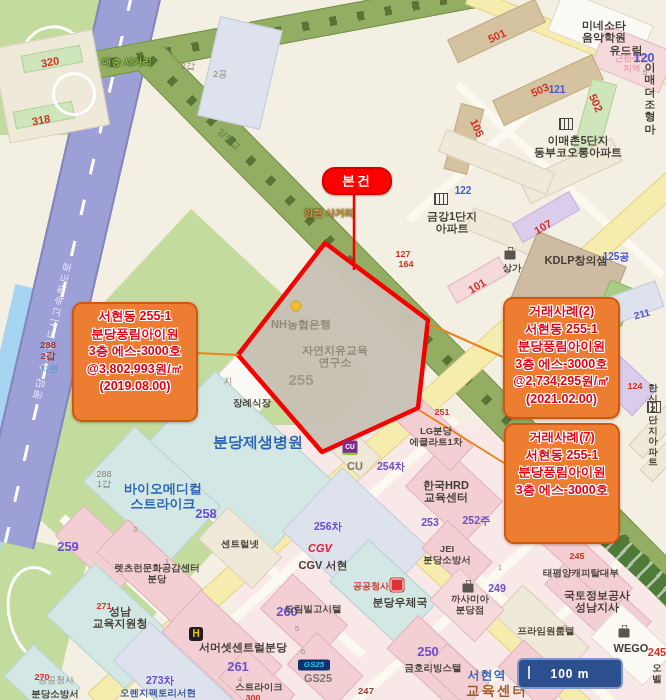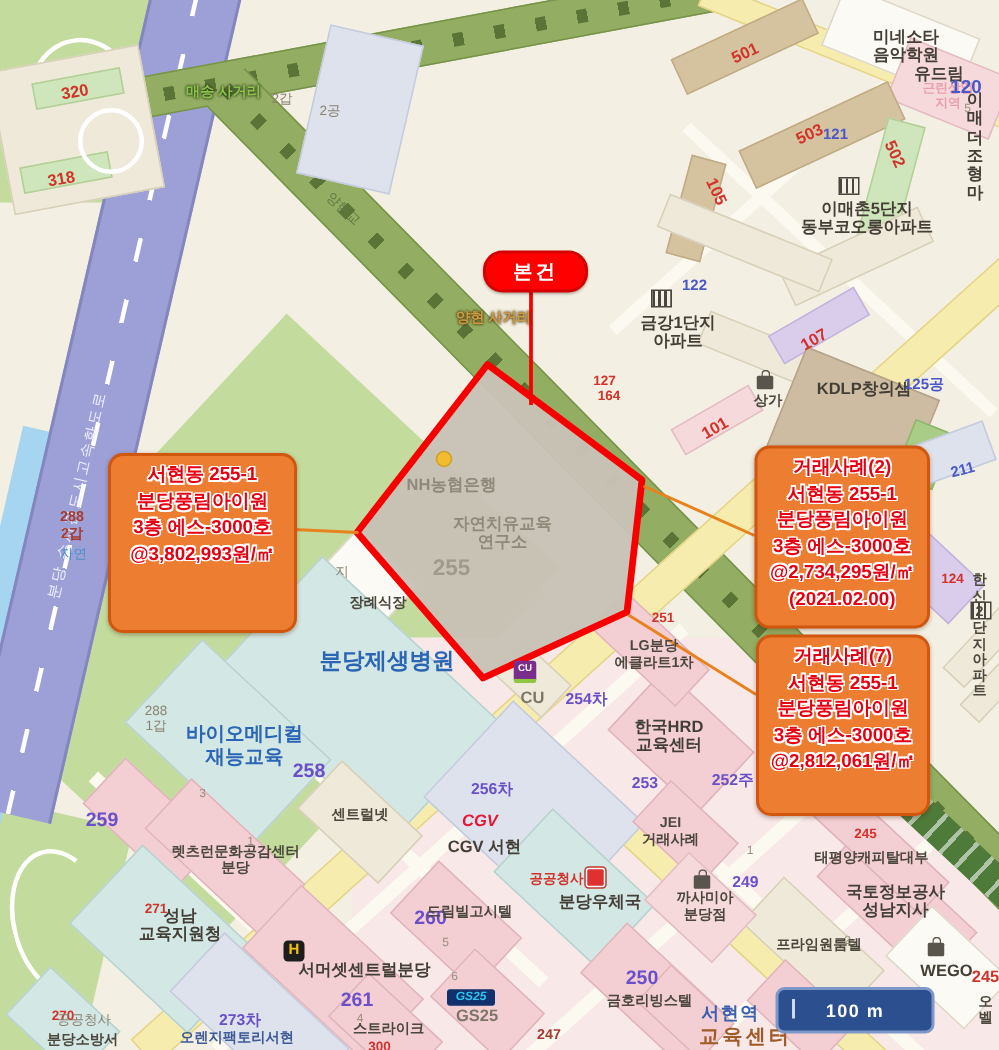--- a/index.html
+++ b/index.html
@@ -172,21 +172,21 @@
     <line x1="196" y1="353" x2="239" y2="355" stroke="#e8821e" stroke-width="2"></line>
     <line x1="503" y1="357" x2="429" y2="324" stroke="#e8821e" stroke-width="2"></line>
     <line x1="504" y1="463" x2="419" y2="410" stroke="#e8821e" stroke-width="2"></line>
   </svg>
 
   <div id="labels">
       <span class="lbl k-red" style="left: 50px; top: 62px; transform: translate(-50%, -50%) rotate(-10deg);">320</span>
       <span class="lbl k-red" style="left: 41px; top: 120px; transform: translate(-50%, -50%) rotate(-10deg);">318</span>
       <span class="lbl k-gray" style="left: 188px; top: 66px; transform: translate(-50%, -50%) rotate(0deg);">2갑</span>
       <span class="lbl k-gray" style="left: 220px; top: 74px; transform: translate(-50%, -50%) rotate(0deg);">2공</span>
-      <span class="lbl k-xg" style="left: 127px; top: 62px; transform: translate(-50%, -50%) rotate(0deg); margin-left: 22px;">매송 사거리</span>
+      <span class="lbl k-xg" style="left: 127px; top: 62px; transform: translate(-50%, -50%) rotate(0deg);">매송 사거리</span>
       <span class="lbl k-road" style="left: 229px; top: 139px; transform: translate(-50%, -50%) rotate(43deg);">양현교</span>
       <span class="lbl k-xo" style="left: 329px; top: 213px; transform: translate(-50%, -50%) rotate(0deg);">양현 사거리</span>
       <span class="lbl k-expwy" style="left: 52px; top: 330px; transform: translate(-50%, -50%) rotate(-77deg);">분당 수서간도시고속화도로</span>
       <span class="lbl k-dred" style="left: 48px; top: 351px; transform: translate(-50%, -50%) rotate(0deg);">288
 2갑</span>
       <span class="lbl k-stream" style="left: 49px; top: 369px; transform: translate(-50%, -50%) rotate(0deg);">자연</span>
       <span class="lbl k-gray" style="left: 228px; top: 381px; transform: translate(-50%, -50%) rotate(0deg);">지</span>
       <span class="lbl k-gray" style="left: 104px; top: 479px; transform: translate(-50%, -50%) rotate(0deg);">288
 1갑</span>
       <span class="lbl k-dark2" style="left: 604px; top: 31px; transform: translate(-50%, -50%) rotate(0deg);">미네소타
@@ -223,21 +223,21 @@
       <span class="lbl k-dark" style="left: 653px; top: 425px; transform: translate(-50%, -50%) rotate(0deg);">한신2단지
 아파트</span>
       <span class="lbl icbank" style="left: 296px; top: 306px; transform: translate(-50%, -50%) rotate(0deg);"></span>
       <span class="lbl k-gplace" style="left: 301px; top: 324px; transform: translate(-50%, -50%) rotate(0deg);">NH농협은행</span>
       <span class="lbl k-gplace" style="left: 335px; top: 356px; transform: translate(-50%, -50%) rotate(0deg);">자연치유교육
 연구소</span>
       <span class="lbl k-gnum" style="left: 301px; top: 380px; transform: translate(-50%, -50%) rotate(0deg);">255</span>
       <span class="lbl k-dark" style="left: 252px; top: 403px; transform: translate(-50%, -50%) rotate(0deg);">장례식장</span>
       <span class="lbl k-bplace" style="left: 258px; top: 442px; transform: translate(-50%, -50%) rotate(0deg);">분당제생병원</span>
       <span class="lbl k-bplace2" style="left: 163px; top: 497px; transform: translate(-50%, -50%) rotate(0deg);">바이오메디컬
-재능교육</span>
+스트라이크</span>
       <span class="lbl k-purple2" style="left: 206px; top: 514px; transform: translate(-50%, -50%) rotate(0deg);">258</span>
       <span class="lbl k-purple2" style="left: 68px; top: 547px; transform: translate(-50%, -50%) rotate(0deg);">259</span>
       <span class="lbl k-dark" style="left: 157px; top: 574px; transform: translate(-50%, -50%) rotate(0deg);">렛츠런문화공감센터
 분당</span>
       <span class="lbl k-redsm" style="left: 104px; top: 606px; transform: translate(-50%, -50%) rotate(0deg);">271</span>
       <span class="lbl k-dark2" style="left: 120px; top: 617px; transform: translate(-50%, -50%) rotate(0deg);">성남
 교육지원청</span>
       <span class="lbl k-redsm" style="left: 42px; top: 677px; transform: translate(-50%, -50%) rotate(0deg);">270</span>
       <span class="lbl k-gray" style="left: 56px; top: 680px; transform: translate(-50%, -50%) rotate(0deg);">공공청사</span>
       <span class="lbl k-dark" style="left: 55px; top: 694px; transform: translate(-50%, -50%) rotate(0deg);">분당소방서</span>
@@ -247,23 +247,23 @@
       <span class="lbl k-dark2" style="left: 323px; top: 565px; transform: translate(-50%, -50%) rotate(0deg);">CGV 서현</span>
       <span class="lbl iccu" style="left: 350px; top: 448px; transform: translate(-50%, -50%) rotate(0deg);">CU</span>
       <span class="lbl k-gray2" style="left: 355px; top: 466px; transform: translate(-50%, -50%) rotate(0deg);">CU</span>
       <span class="lbl k-purple" style="left: 391px; top: 467px; transform: translate(-50%, -50%) rotate(0deg);">254차</span>
       <span class="lbl k-dark" style="left: 436px; top: 437px; transform: translate(-50%, -50%) rotate(0deg);">LG분당
 에클라트1차</span>
       <span class="lbl k-redsm" style="left: 442px; top: 412px; transform: translate(-50%, -50%) rotate(0deg);">251</span>
       <span class="lbl k-dark2" style="left: 446px; top: 491px; transform: translate(-50%, -50%) rotate(0deg);">한국HRD
 교육센터</span>
       <span class="lbl k-purple" style="left: 430px; top: 523px; transform: translate(-50%, -50%) rotate(0deg);">253</span>
-      <span class="lbl k-purple" style="left: 473px; top: 521px; transform: translate(-50%, -50%) rotate(0deg); padding-left: 31px;">252주</span>
+      <span class="lbl k-purple" style="left: 461px; top: 521px; transform: translate(-50%, -50%) rotate(0deg); padding-left: 31px;">252주</span>
       <span class="lbl k-dark" style="left: 447px; top: 555px; transform: translate(-50%, -50%) rotate(0deg);">JEI
-거래사례</span>
+분당소방서</span>
       <span class="lbl k-redsm" style="left: 371px; top: 586px; transform: translate(-50%, -50%) rotate(0deg);">공공청사</span>
       <span class="lbl icpost" style="left: 397px; top: 585px; transform: translate(-50%, -50%) rotate(0deg);"></span>
       <span class="lbl k-dark2" style="left: 400px; top: 602px; transform: translate(-50%, -50%) rotate(0deg);">분당우체국</span>
       <span class="lbl k-purple2" style="left: 287px; top: 612px; transform: translate(-50%, -50%) rotate(0deg);">260</span>
       <span class="lbl k-dark" style="left: 313px; top: 609px; transform: translate(-50%, -50%) rotate(0deg);">드림빌고시텔</span>
       <span class="lbl ich" style="left: 196px; top: 634px; transform: translate(-50%, -50%) rotate(0deg);">H</span>
       <span class="lbl k-dark2" style="left: 243px; top: 647px; transform: translate(-50%, -50%) rotate(0deg);">서머셋센트럴분당</span>
       <span class="lbl k-purple2" style="left: 238px; top: 667px; transform: translate(-50%, -50%) rotate(0deg); text-align: center;">261</span>
       <span class="lbl icgs" style="left: 314px; top: 665px; transform: translate(-50%, -50%) rotate(0deg);">GS25</span>
       <span class="lbl k-gray2" style="left: 318px; top: 678px; transform: translate(-50%, -50%) rotate(0deg);">GS25</span>
@@ -300,39 +300,39 @@
     </div>
 
   <div class="pill">본건</div>
 
   <div class="callout" style="left:72px;top:302px;width:120px;height:110px">
     <div class="co-lines">
         <div class="co-line">서현동  255-1</div>
         <div class="co-line">분당풍림아이원</div>
         <div class="co-line">3층  에스-3000호</div>
         <div class="co-line">@3,802,993원/㎡</div>
+        <div class="co-line">(2019.08.00)</div>
       </div>
   </div>
   <div class="callout" style="left:503px;top:297px;width:111px;height:112px">
     <div class="co-title">거래사례(2)</div>
     <div class="co-lines">
         <div class="co-line">서현동  255-1</div>
         <div class="co-line">분당풍림아이원</div>
         <div class="co-line">3층  에스-3000호</div>
         <div class="co-line">@2,734,295원/㎡</div>
         <div class="co-line">(2021.02.00)</div>
       </div>
   </div>
   <div class="callout" style="left:504px;top:423px;width:110px;height:111px">
     <div class="co-title">거래사례(7)</div>
     <div class="co-lines">
         <div class="co-line">서현동  255-1</div>
         <div class="co-line">분당풍림아이원</div>
         <div class="co-line">3층  에스-3000호</div>
-        <div class="co-line">@2,812,061원/㎡</div>
       </div>
   </div>
 
   <div class="scalebar">
     <span class="sb-tick"></span>
     <span>100 m</span>
   </div>
 
 </div>
 

